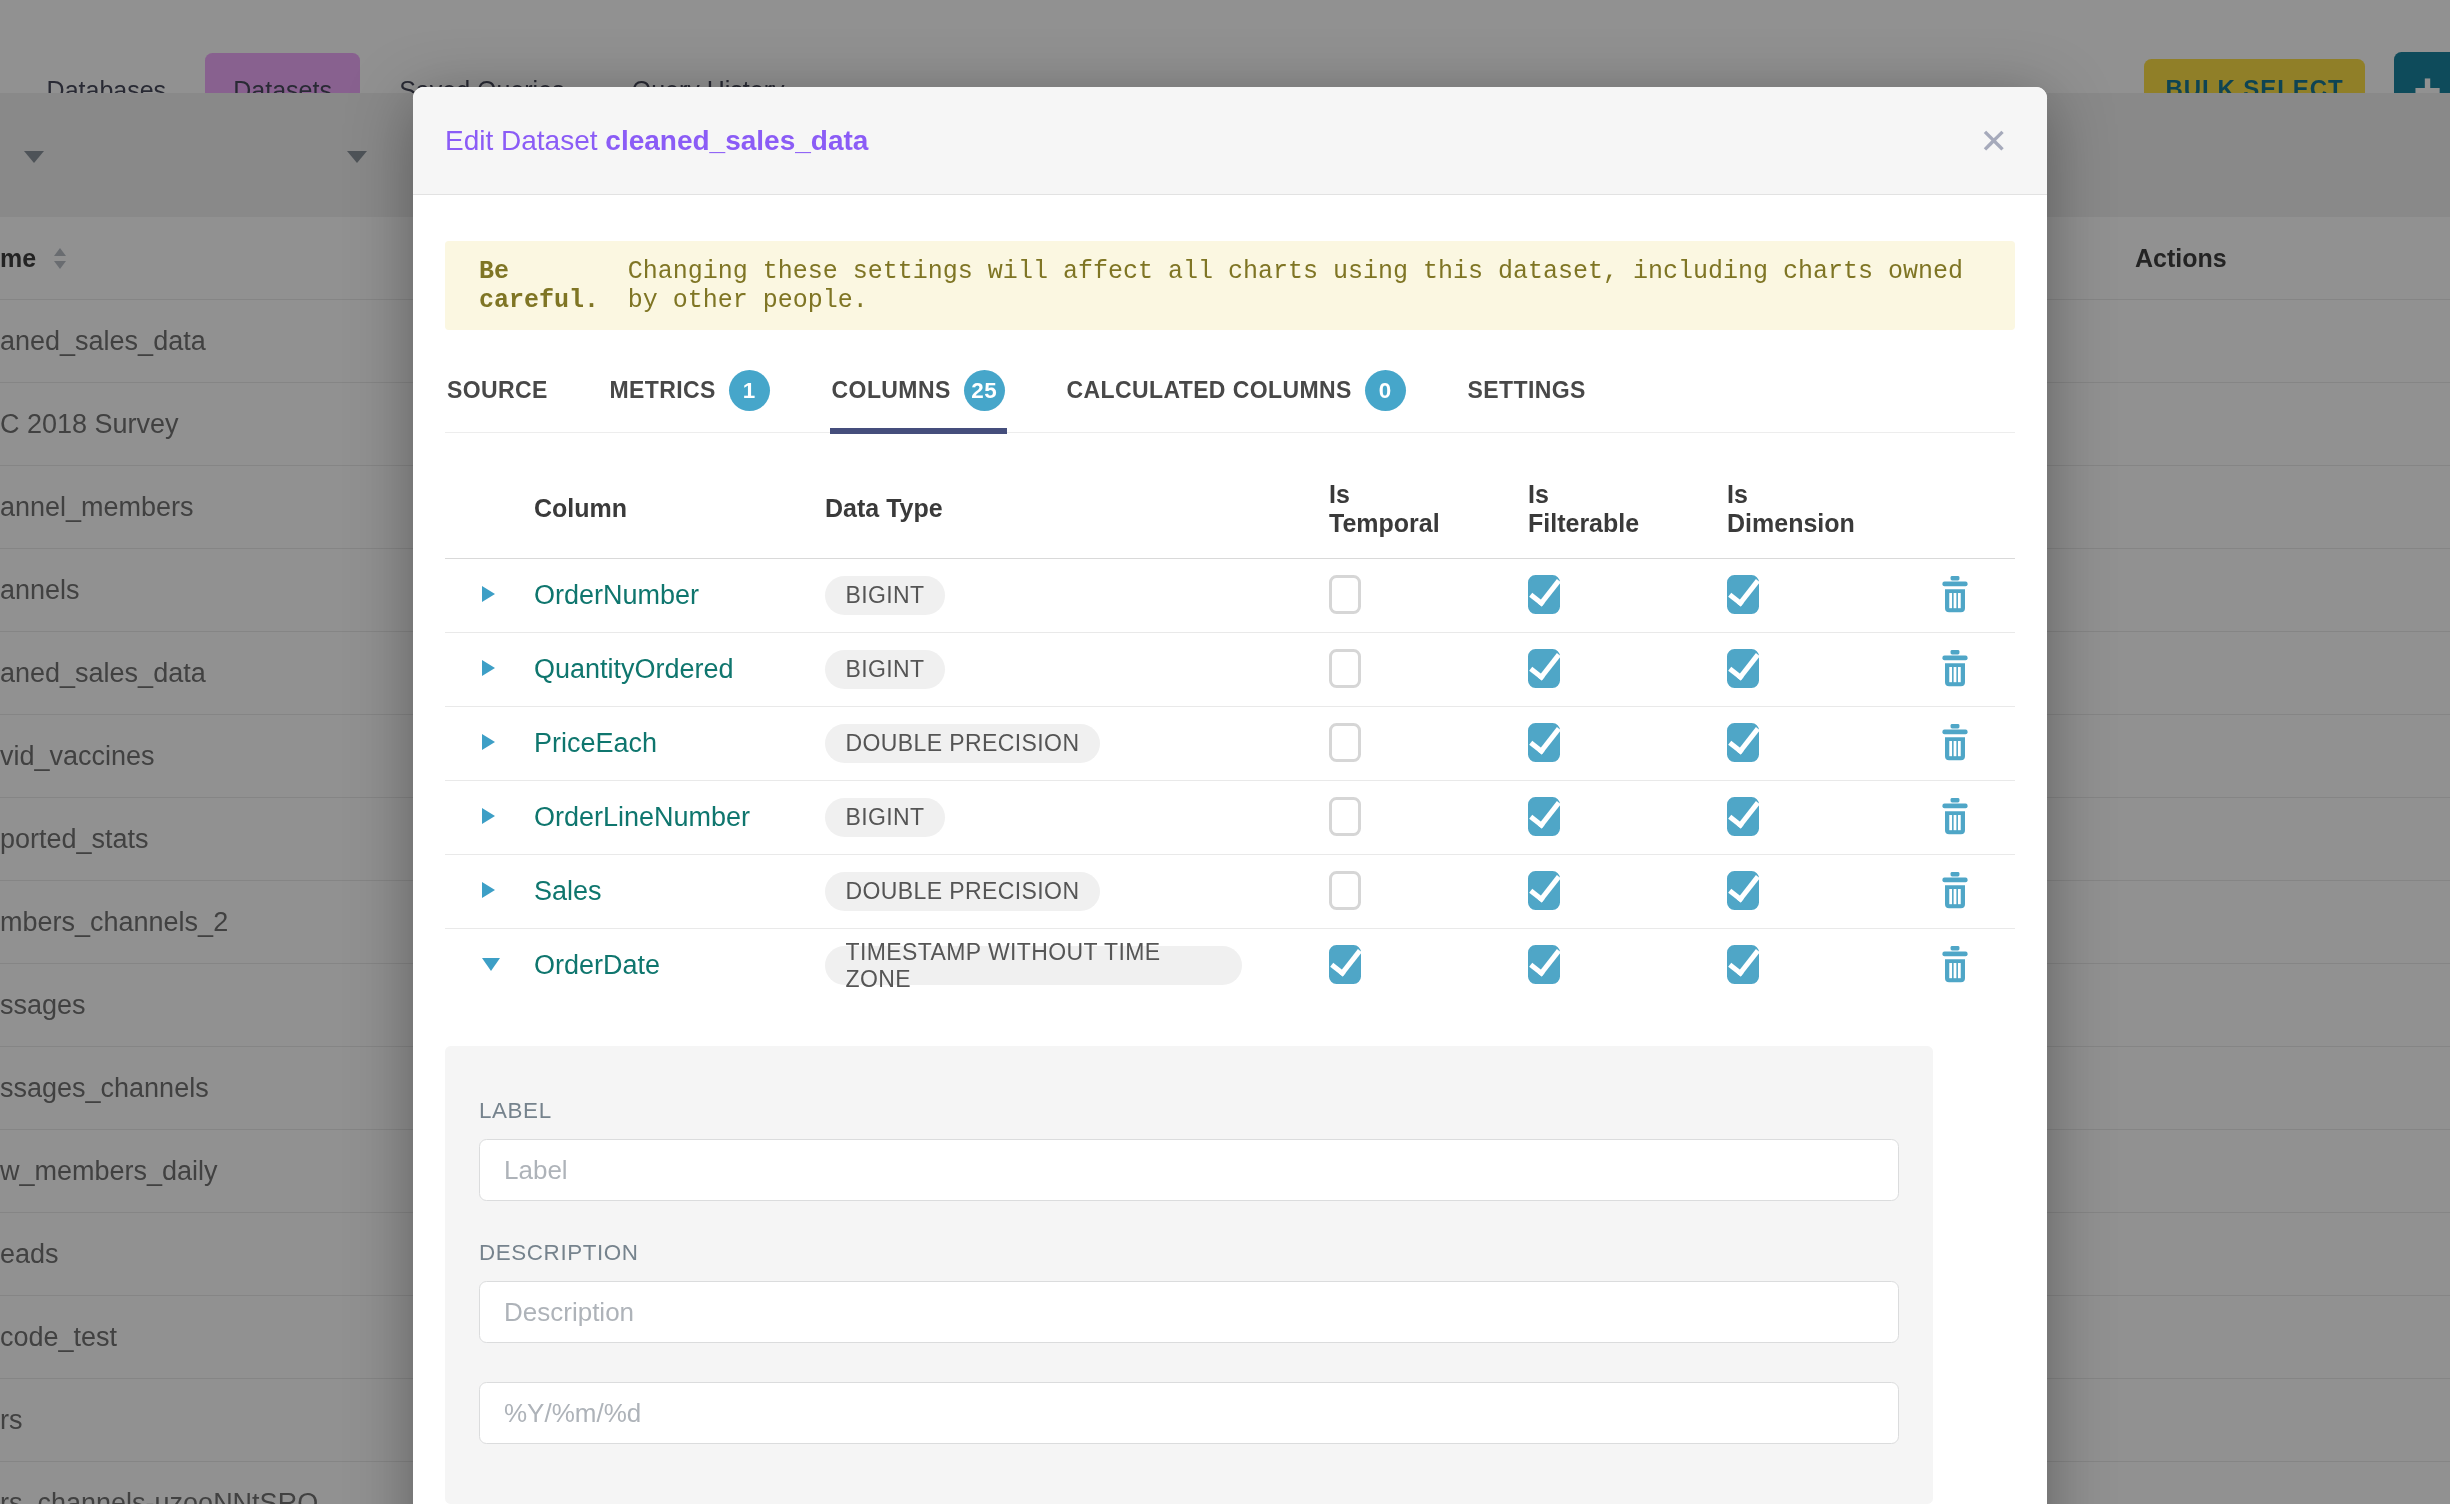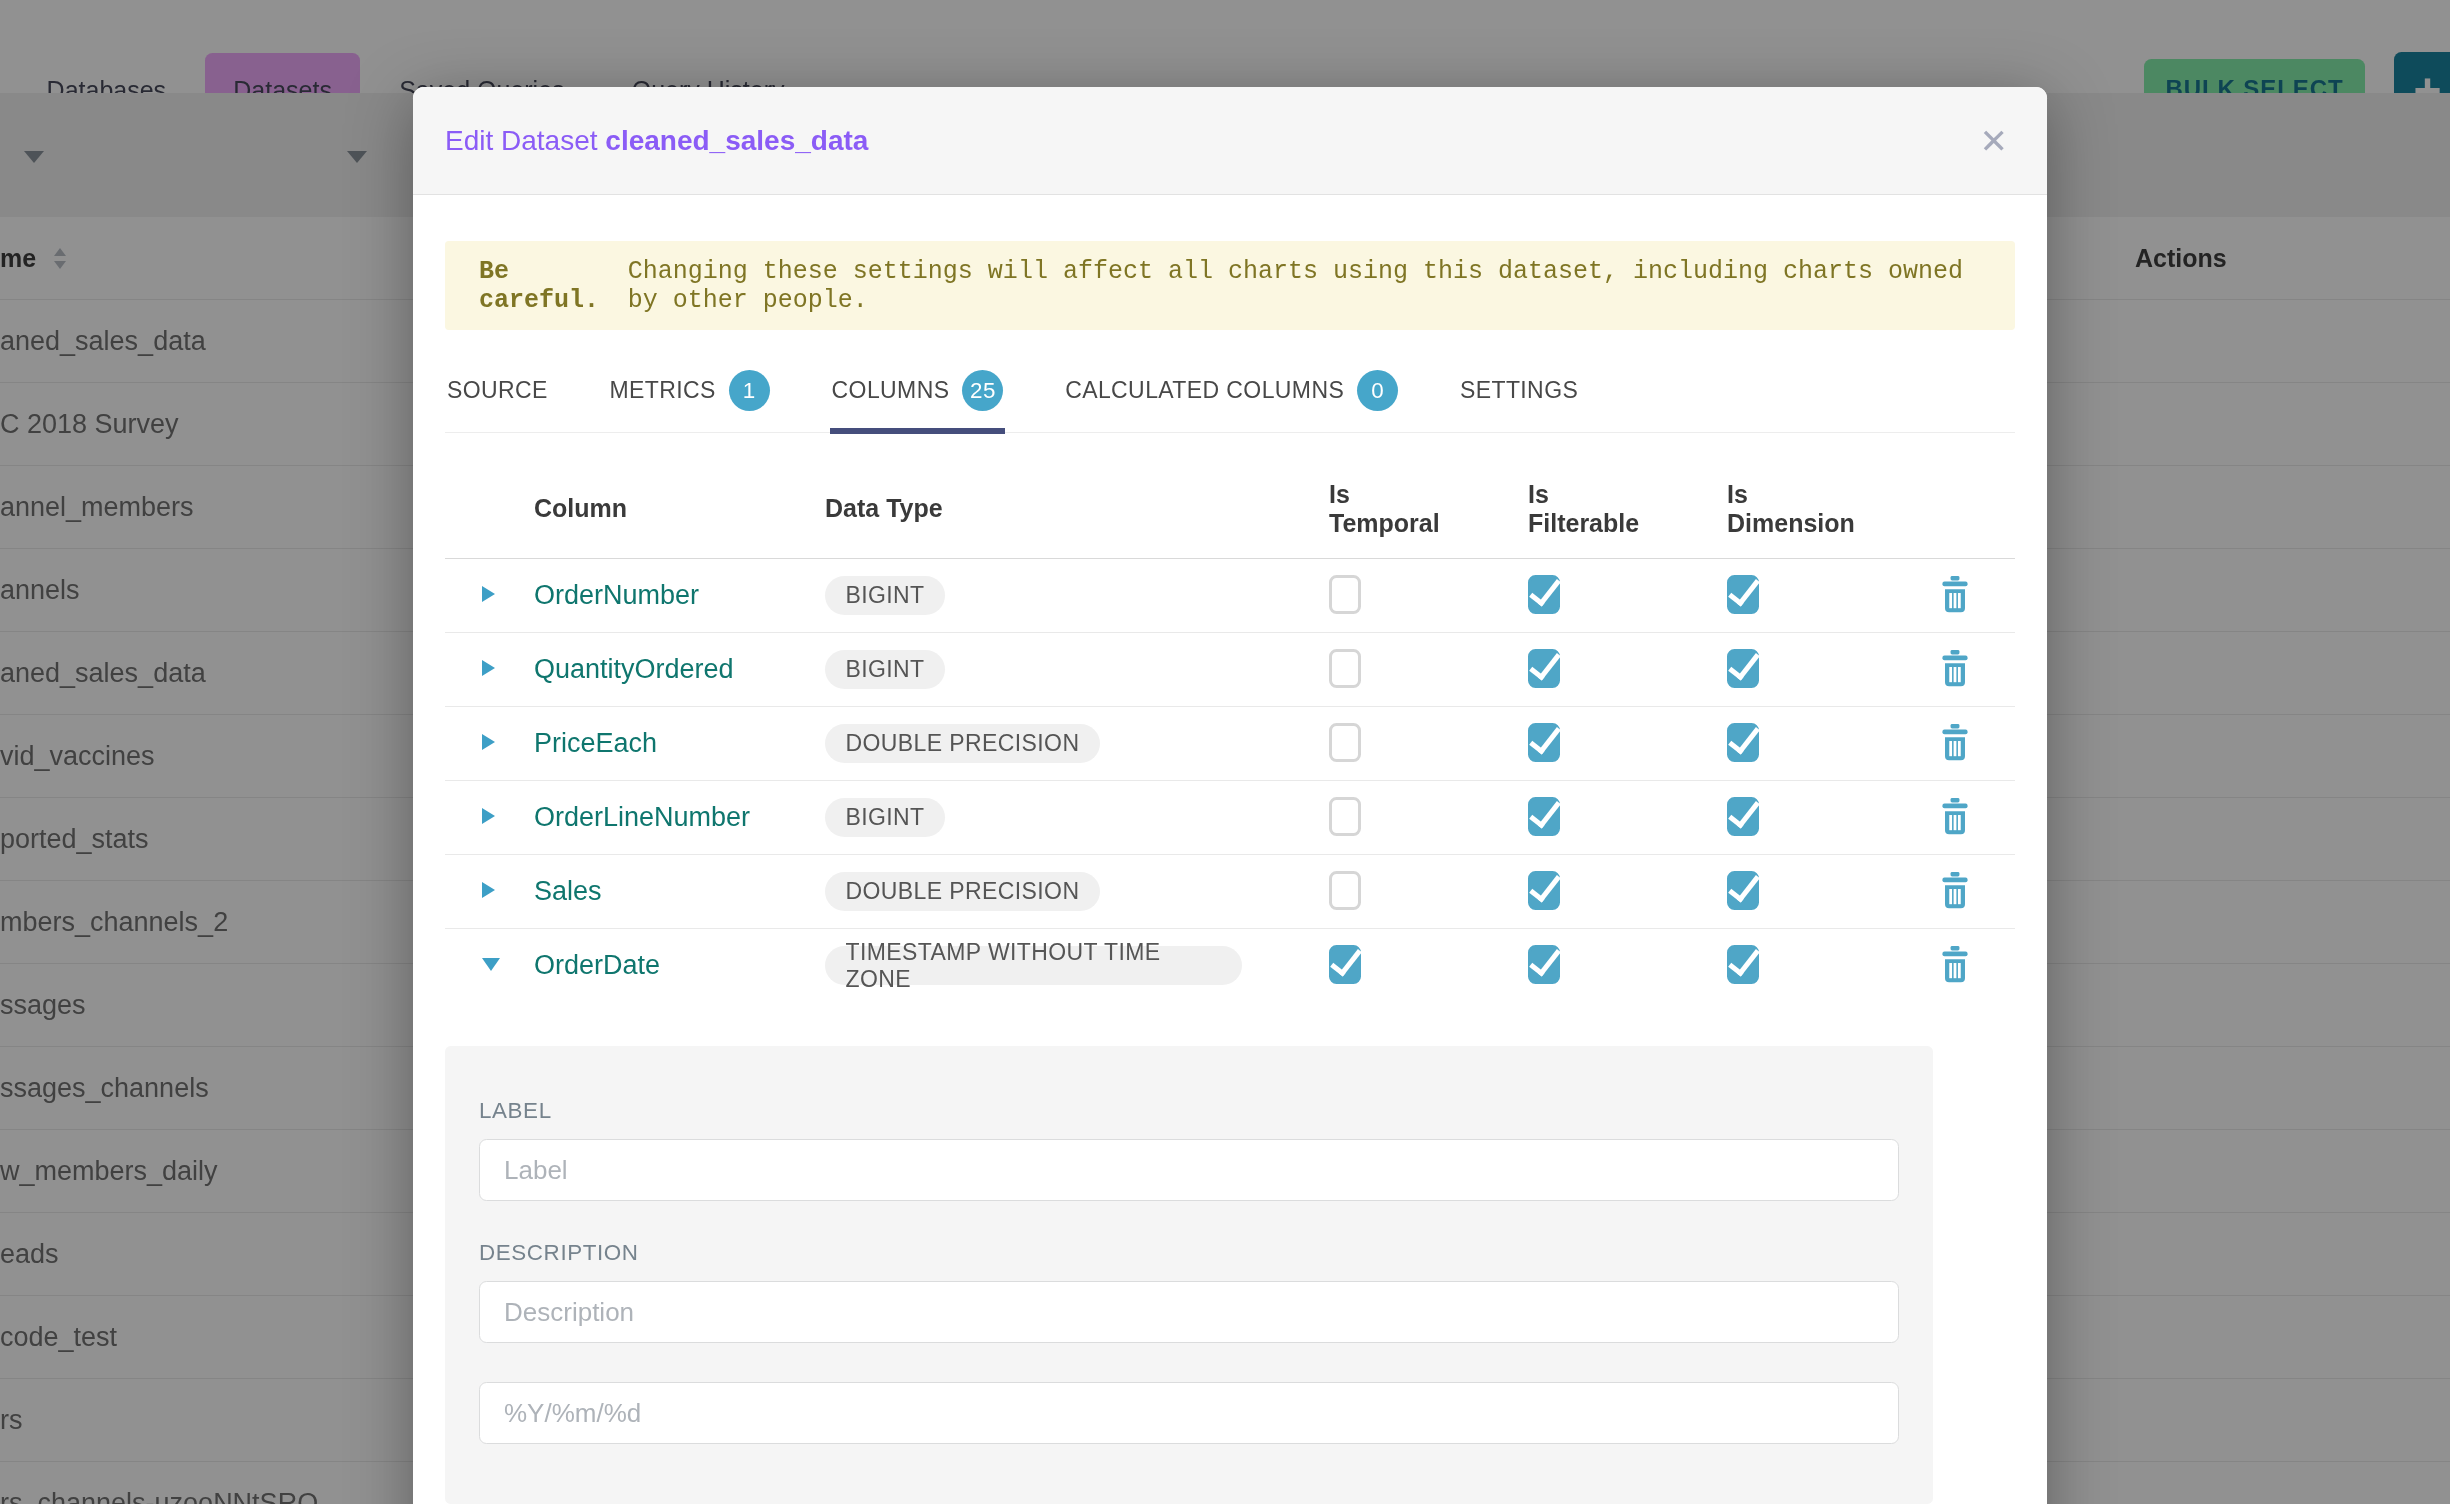--- a/index.html
+++ b/index.html
@@ -6,21 +6,21 @@
   .page{position:relative;width:2450px;height:1505px;overflow:hidden;background:#fff;
         font-family:"Liberation Sans",sans-serif;-webkit-font-smoothing:antialiased;}
 
   
   .topnav{position:absolute;top:0;left:0;right:0;height:93px;background:#fff;
           border-bottom:0.9px solid #ececec;display:flex;align-items:center;padding-left:18.6px;margin-top:44px;}
   .nav-item{height:75px;margin-right:11.2px;padding:0 28px;display:flex;align-items:center;
             border-radius:7.5px;font-size:25px;color:#484b5c;cursor:pointer;}
   .nav-item.active{background:#f0abfc;justify-content:center;}
   .bulk-btn{position:absolute;left:2144px;top:15px;width:221px;height:60px;border-radius:7.5px;
-            background:#86efac;color:#1a7893;font-size:24px;font-weight:bold;letter-spacing:0.9px;
+            background:#fde047;color:#1a7893;font-size:24px;font-weight:bold;letter-spacing:0.9px;
             display:flex;align-items:center;justify-content:center;}
   .plus-btn{position:absolute;left:2394px;top:7.5px;width:67px;height:78px;border-radius:7.5px;
             background:#1a85a0;color:#fff;font-size:48px;font-weight:bold;
             display:flex;align-items:center;justify-content:center;}
 
   .filterbar{position:absolute;top:93px;left:0;right:0;height:124px;background:#f1f1f1;
              border-bottom:0.9px solid #e3e3e3;}
   .caret-down-gray{width:0;height:0;border-left:10.3px solid transparent;border-right:10.3px solid transparent;
                    border-top:12px solid #8a939b;position:absolute;}
   .fb-caret1{left:24px;top:58px;}
@@ -53,21 +53,21 @@
   .modal-title b{font-weight:bold;}
   .modal-close{margin-left:auto;font-size:34px;color:#a6aabb;cursor:pointer;line-height:1;}
   .modal-body{padding:0 32px;}
 
   .warn-banner{margin-top:46px;height:89px;background:#fbf7e1;border-radius:3.7px;
                display:flex;align-items:center;padding:0 34px;font-size:25px;color:#7f7524;font-family:Liberation Mono, monospace;}
   .warn-banner b{font-weight:bold;margin-right:8.4px;}
 
   .tabs{margin-top:29px;display:flex;gap:58px;border-bottom:1.9px solid #ededed;}
   .tab{display:flex;align-items:center;gap:13px;padding:11.2px 1.9px 20.5px;font-size:23px;
-       color:#484848;position:relative;letter-spacing:0.4px;cursor:pointer;}
+       color:#484848;position:relative;letter-spacing:0.4px;cursor:pointer;font-weight:bold;}
   .tab.active::after{content:"";position:absolute;left:0;right:0;bottom:-1.9px;height:5.6px;background:#454e7c;}
   .tab-badge{min-width:41px;height:41px;border-radius:20.5px;background:#46a6ca;color:#fff;
              font-size:22.4px;display:inline-flex;align-items:center;justify-content:center;padding:0 3.7px;box-sizing:border-box;}
 
   .cols-header,.crow{display:grid;grid-template-columns:89px 291px 417px 199px 199px 227px 1fr;
                      align-items:center;}
   .cols-header{margin-top:47px;padding-bottom:20.5px;border-bottom:1.9px solid #d9d9d9;}
   .hc{font-size:25px;font-weight:bold;color:#3a3a3a;}
   .hc-cb{padding-left:87px;}
   .crow{height:73px;border-bottom:0.9px solid #e9e9e9;}

